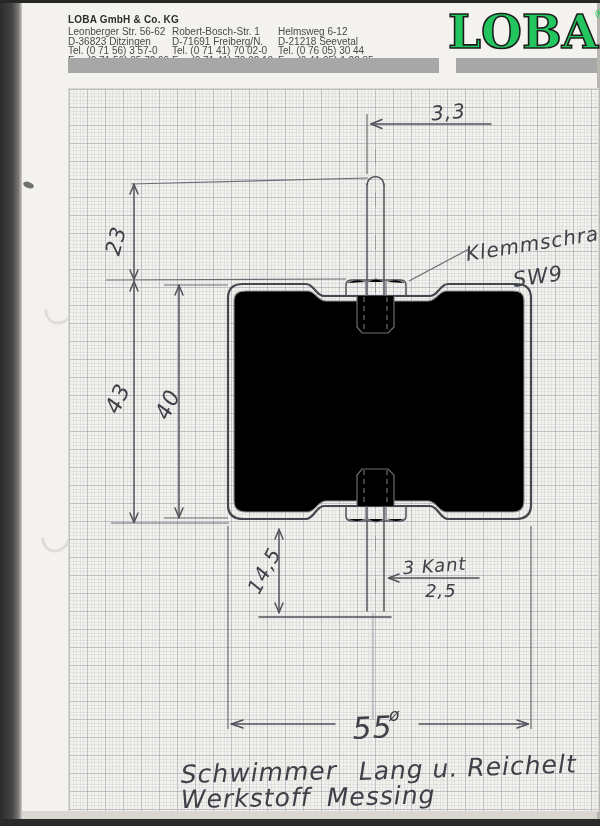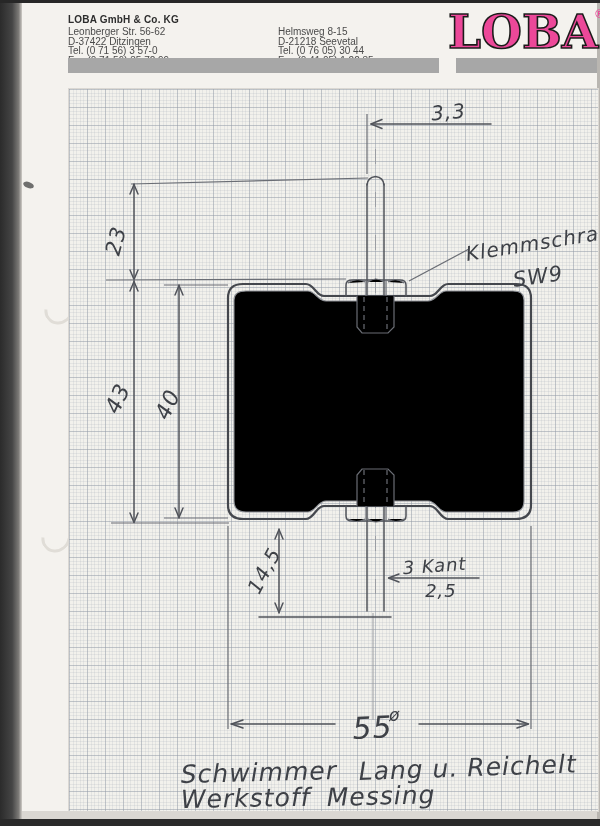--- a/index.html
+++ b/index.html
@@ -9,21 +9,21 @@
   .edge-left{position:absolute;left:0;top:0;width:22px;height:819px;
         background:linear-gradient(to right,#2b2b2b,#454545 55%,#7d7b78 85%,#cfccc7);}
   .edge-top{position:absolute;left:0;top:0;width:600px;height:3px;background:#272727;}
   .edge-bottom{position:absolute;left:0;top:819px;width:600px;height:7px;background:#2a2a2a;}
   .paper-bottom-shadow{position:absolute;left:22px;top:811px;width:578px;height:8px;background:#dad7d2;}
   .paper-right-shadow{position:absolute;left:597px;top:3px;width:3px;height:816px;background:#b9b6b1;}
 
   
   .co-title{position:absolute;font-size:10px;font-weight:bold;color:#2d2d2d;white-space:nowrap;letter-spacing:.2px;}
   .co-lines{position:absolute;font-size:10px;color:#4a4a4a;line-height:9.6px;white-space:nowrap;}
-  .logo{position:absolute;left:448px;top:8px;width:150px;height:52px;color:#ec4899;}
+  .logo{position:absolute;left:448px;top:8px;width:150px;height:52px;color:#22c55e;}
   .logo-text{font-family:"DejaVu Serif",serif;font-weight:bold;font-size:47px;line-height:47px;
         letter-spacing:0px;transform:scaleY(.95);-webkit-text-stroke:1.6px #1b1b1a;}
   .logo-reg{position:absolute;right:-6px;top:-1px;font-size:12px;font-weight:bold;-webkit-text-stroke:0;}
   .bar{position:absolute;height:15px;background:#a7a7a7;top:58px;}
   .bar-left{left:68px;width:371px;}
   .bar-right{left:456px;width:141px;}
 
   
   .graph{position:absolute;left:68px;top:88px;width:529px;height:722px;overflow:hidden;
       background-color:#f2f1ec;border:1px solid #dbd8d3;
@@ -60,26 +60,32 @@
   <div class="edge-left"></div>
   <div class="edge-top"></div>
   <div class="paper-bottom-shadow"></div>
   <div class="paper-right-shadow"></div>
   <div class="edge-bottom"></div>
 
   <div class="co-title" style="left:68px;top:14px;">LOBA GmbH &amp; Co. KG</div>
 
   <div class="co-lines" style="left:68px;top:27px;">
     <div>Leonberger Str. 56-62</div>
-    <div>D-37422 Ditzingen</div>
+    <div>D-36823 Ditzingen</div>
     <div>Tel. (0 71 56) 3 57-0</div>
     <div>Fax (0 71 56) 35 72 99</div>
   </div>
+  <div class="co-lines" style="left:172px;top:27px;">
+    <div>Robert-Bosch-Str. 1</div>
+    <div>D-71691 Freiberg/N.</div>
+    <div>Tel. (0 71 41) 70 02-0</div>
+    <div>Fax (0 71 41) 70 02 10</div>
+  </div>
   <div class="co-lines" style="left:278px;top:27px;">
-    <div>Helmsweg 8-15</div>
+    <div>Helmsweg 6-12</div>
     <div>D-21218 Seevetal</div>
     <div>Tel. (0 76 05) 30 44</div>
     <div>Fax (0 41 05) 1 22 35</div>
   </div>
 
   <div class="logo">
     <span class="logo-text">LOBA</span>
     <span class="logo-reg">®</span>
   </div>
   <div class="bar bar-left"></div>

